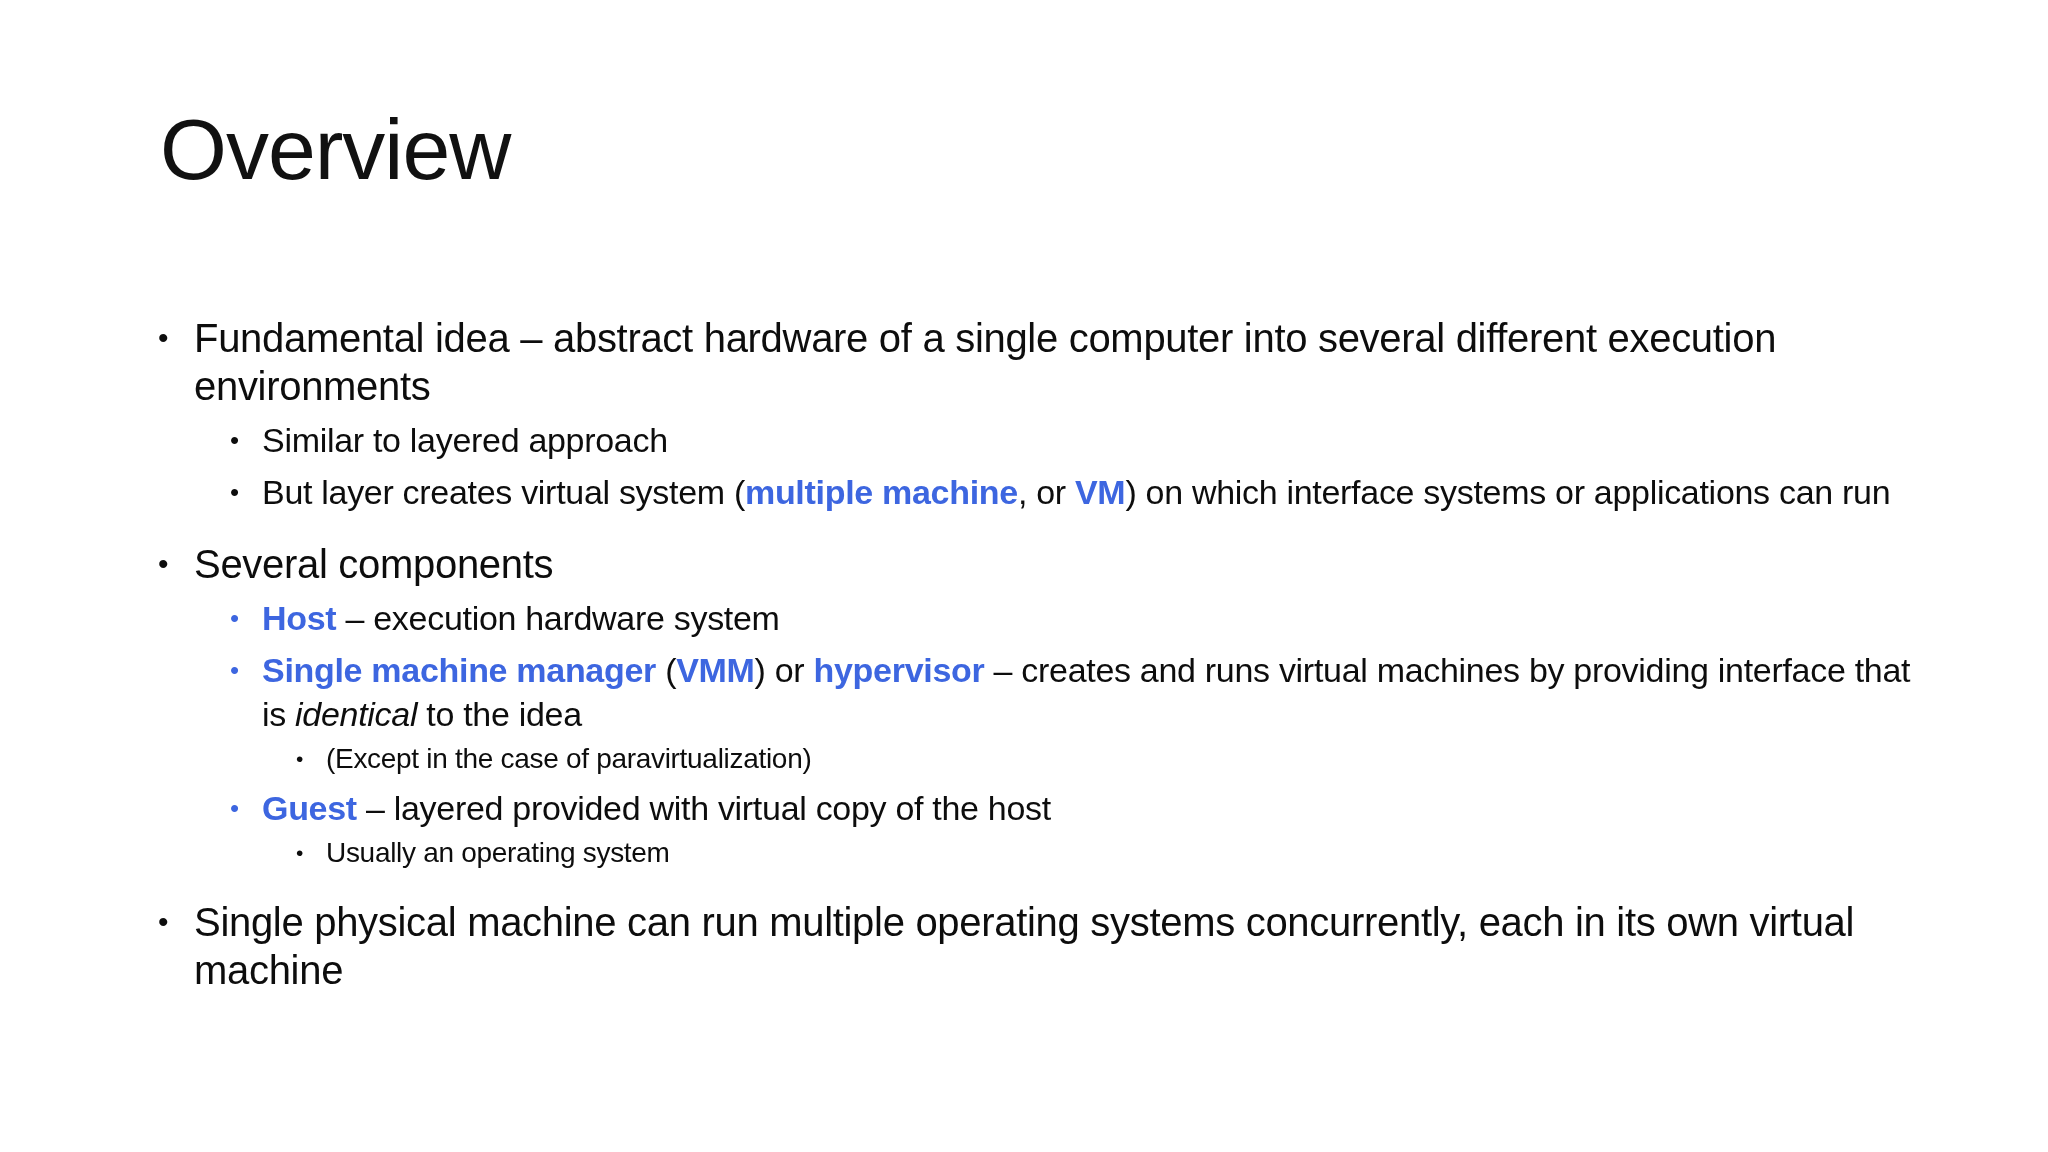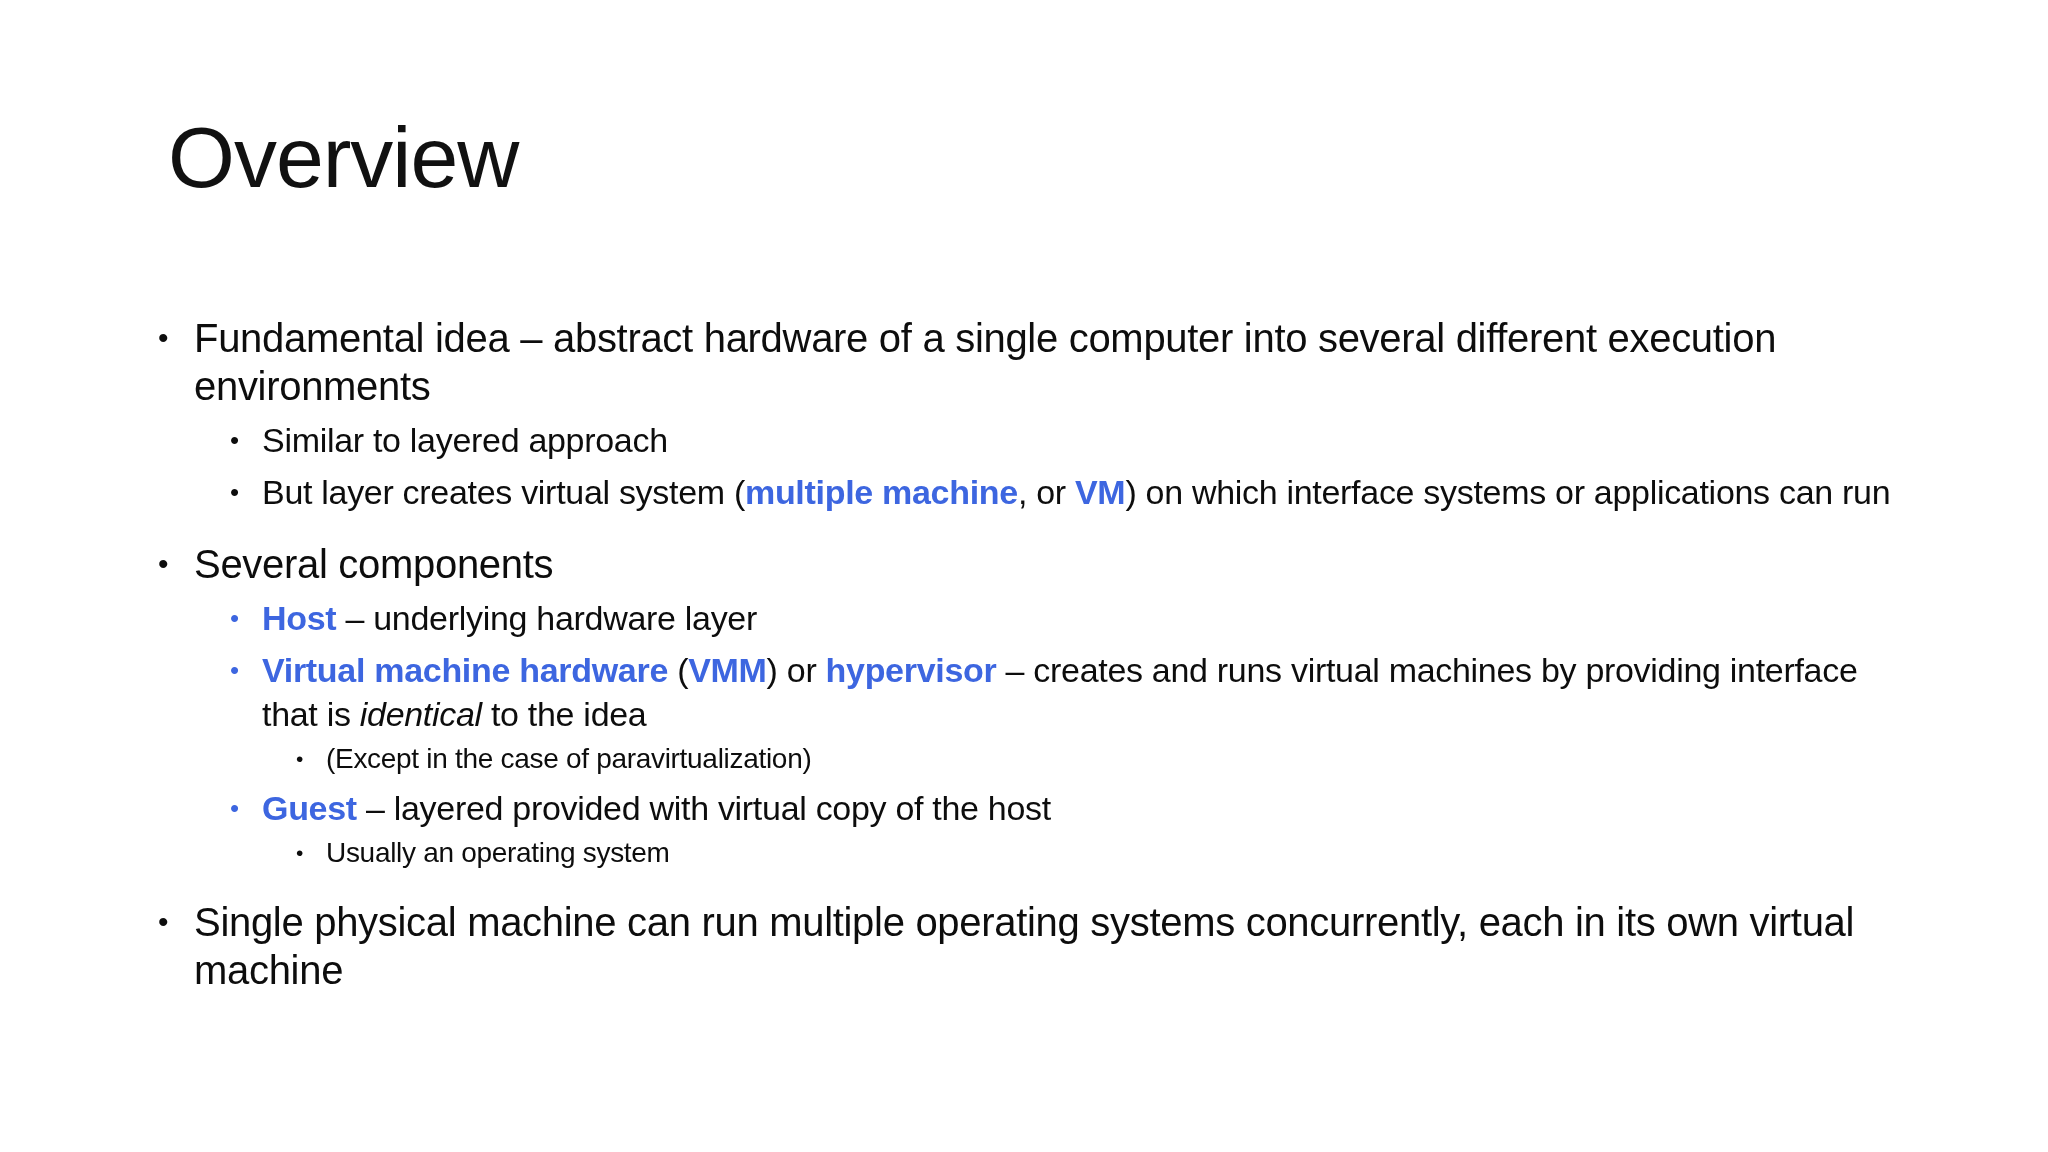--- a/index.html
+++ b/index.html
@@ -17,21 +17,21 @@
   }
   .slide {
     position: absolute;
     inset: 0;
     background: #ffffff;
   }
   .slide-title {
     position: absolute;
     left: 156px;
     top: 96px;
-    margin: 12px;
+    margin: 4px;
     font-size: 86px;
     font-weight: 400;
     letter-spacing: -1px;
     color: #111111;
     font-family: "Liberation Sans", sans-serif;
   }
   .bullet-list {
     position: absolute;
     left: 158px;
     top: 314px;
@@ -89,25 +89,25 @@
       <div class="row l2">
         <span class="bullet">•</span>
         <span class="text"><span>But layer creates virtual system (</span><span class="seg-accent-bold">multiple machine</span><span>, or </span><span class="seg-accent-bold">VM</span><span>) on which interface systems or applications can run</span></span>
       </div>
       <div class="row l1">
         <span class="bullet">•</span>
         <span class="text"><span>Several components</span></span>
       </div>
       <div class="row l2">
         <span class="bullet accent">•</span>
-        <span class="text"><span class="seg-accent-bold">Host</span><span> – underlying hardware layer</span></span>
+        <span class="text"><span class="seg-accent-bold">Host</span><span> – execution hardware system</span></span>
       </div>
       <div class="row l2">
         <span class="bullet accent">•</span>
-        <span class="text"><span class="seg-accent-bold">Virtual machine hardware</span><span> (</span><span class="seg-accent-bold">VMM</span><span>) or </span><span class="seg-accent-bold">hypervisor</span><span> – creates and runs virtual machines by providing interface that is </span><span class="seg-bold-italic">identical</span><span> to the idea</span></span>
+        <span class="text"><span class="seg-accent-bold">Single machine manager</span><span> (</span><span class="seg-accent-bold">VMM</span><span>) or </span><span class="seg-accent-bold">hypervisor</span><span> – creates and runs virtual machines by providing interface that is </span><span class="seg-bold-italic">identical</span><span> to the idea</span></span>
       </div>
       <div class="row l3">
         <span class="bullet">•</span>
         <span class="text"><span>(Except in the case of paravirtualization)</span></span>
       </div>
       <div class="row l2">
         <span class="bullet accent">•</span>
         <span class="text"><span class="seg-accent-bold">Guest</span><span> – layered provided with virtual copy of the host</span></span>
       </div>
       <div class="row l3">

